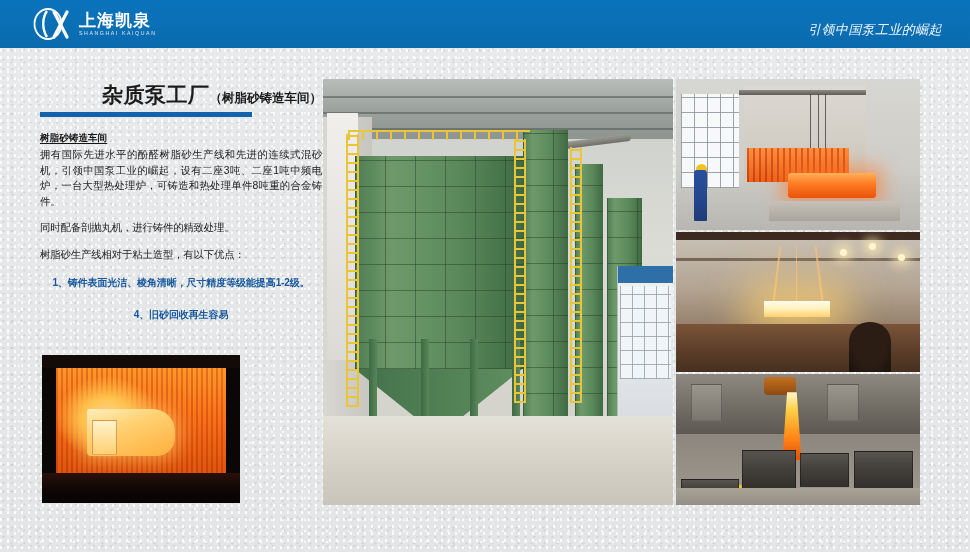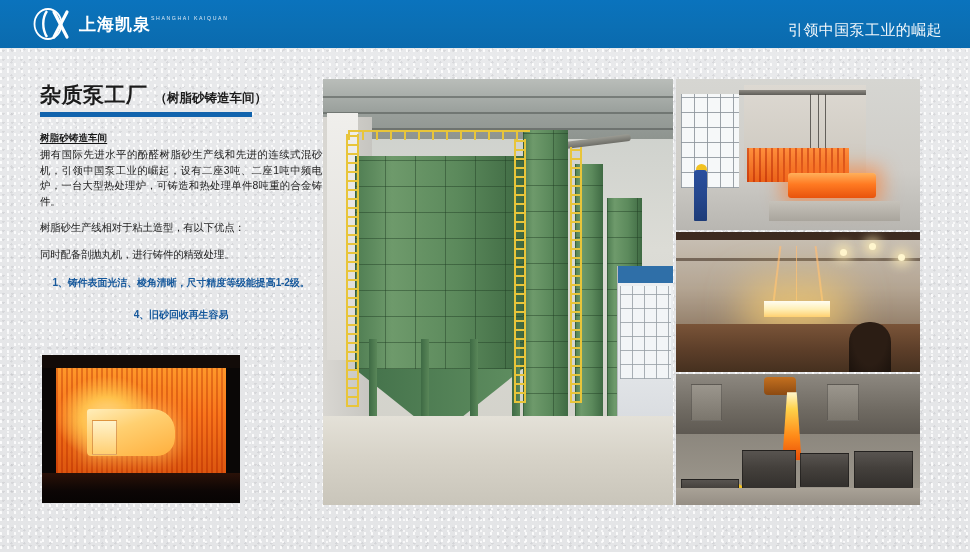--- a/index.html
+++ b/index.html
@@ -34,21 +34,21 @@
     overflow: hidden;
   }
   .header-left {
     position: absolute;
     left: 32px; top: 7px;
     display: flex;
     align-items: center;
     gap: 7px;
   }
   .logo-mark { width: 40px; height: 34px; display:block; }
-  .logo-text { display: flex; flex-direction: row; justify-content: center; }
+  .logo-text { display: flex; flex-direction: column; justify-content: center; }
   .logo-cn {
     font-size: 17px;
     font-weight: bold;
     color: #ffffff;
     letter-spacing: 1px;
     line-height: 19px;
     white-space: nowrap;
   }
   .logo-en {
     font-size: 5.2px;
@@ -57,37 +57,38 @@
     line-height: 7px;
     white-space: nowrap;
     transform: scaleY(1.05);
   }
   .header-tagline {
     position: absolute;
     right: 28px; top: 0;
     height: 60px;
     display: flex;
     align-items: center;
-    font-size: 15px;
+    font-size: 13px;
     color: #ffffff;
     letter-spacing: .4px;
     white-space: nowrap;
     opacity: .95;
+    font-style: italic;
   }
 
   
   .left-col {
     position: absolute;
     left: 40px; top: 82px;
     width: 282px;
   }
   .title-row {
     display: flex;
     align-items: baseline;
-    gap: 7px;
+    justify-content: flex-end;
   }
   .title-main {
     font-size: 21px;
     font-weight: bold;
     color: #1b1b1b;
     letter-spacing: .5px;
     line-height: 26px;
     white-space: nowrap;
   }
   .title-sub {
@@ -451,22 +452,22 @@
 
   <div class="left-col">
     <div class="title-row">
       <div class="title-main">杂质泵工厂</div>
       <div class="title-sub">（树脂砂铸造车间）</div>
     </div>
     <div class="title-bar"></div>
 
     <div class="section-head">树脂砂铸造车间</div>
     <div class="para">拥有国际先进水平的酚醛树脂砂生产线和先进的连续式混砂机，引领中国泵工业的崛起，设有二座3吨、二座1吨中频电炉，一台大型热处理炉，可铸造和热处理单件8吨重的合金铸件。</div>
+    <div class="para para-spaced">同时配备剖抛丸机，进行铸件的精致处理。</div>
     <div class="para para-spaced">树脂砂生产线相对于粘土造型，有以下优点：</div>
-    <div class="para para-spaced">同时配备剖抛丸机，进行铸件的精致处理。</div>
 
     <div class="bullets">
       <div class="bullet">1、铸件表面光洁、棱角清晰，尺寸精度等级能提高1-2级。</div>
       <div class="bullet">4、旧砂回收再生容易</div>
     </div>
   </div>
 
   <div class="photo photo-furnace">
     <div class="furn-frame">
       <div class="furn-slab"></div>

